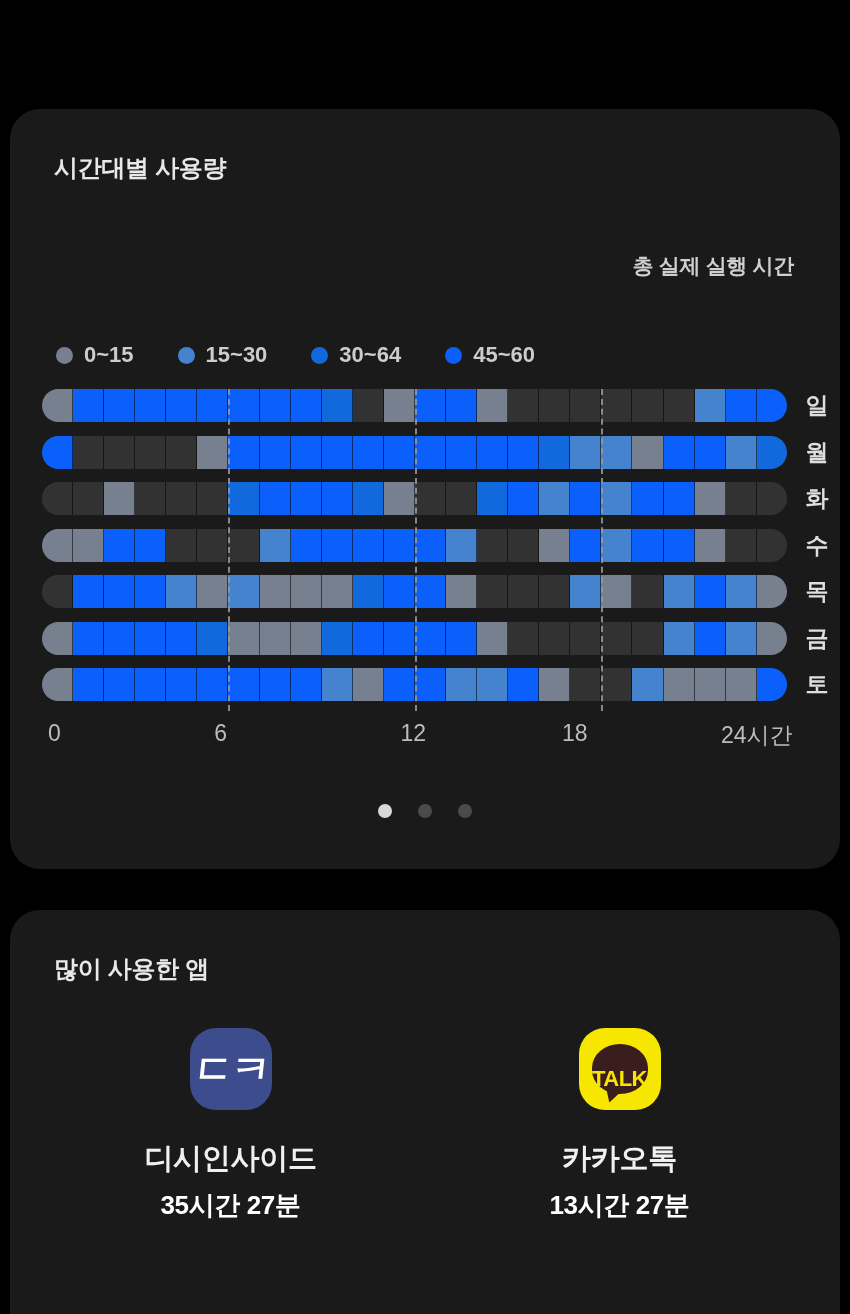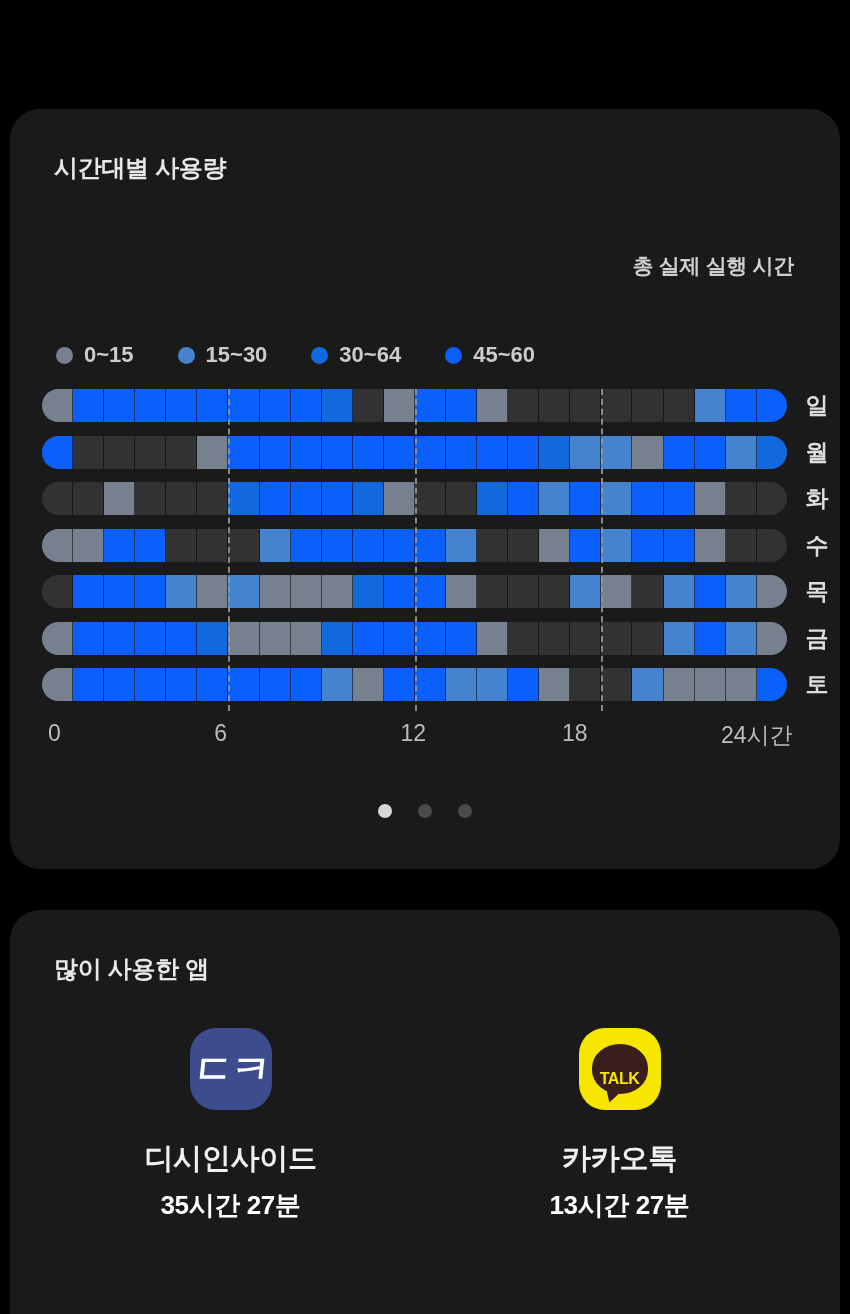--- a/index.html
+++ b/index.html
@@ -263,21 +263,21 @@
     position: absolute;
     left: 12px;
     bottom: -9px;
     width: 0; height: 0;
     border-left: 7px solid transparent;
     border-right: 9px solid transparent;
     border-top: 14px solid #3a1d1d;
     transform: rotate(14deg);
   }
   .kakao-text {
-    font-size: 16px;
+    font-size: 22px;
     font-weight: 800;
     color: #f7e600;
     letter-spacing: -0.5px;
     margin-top: 20px;
   }
   
   .yt-badge {
     width: 54px;
     height: 38px;
     background: #ff0000;

